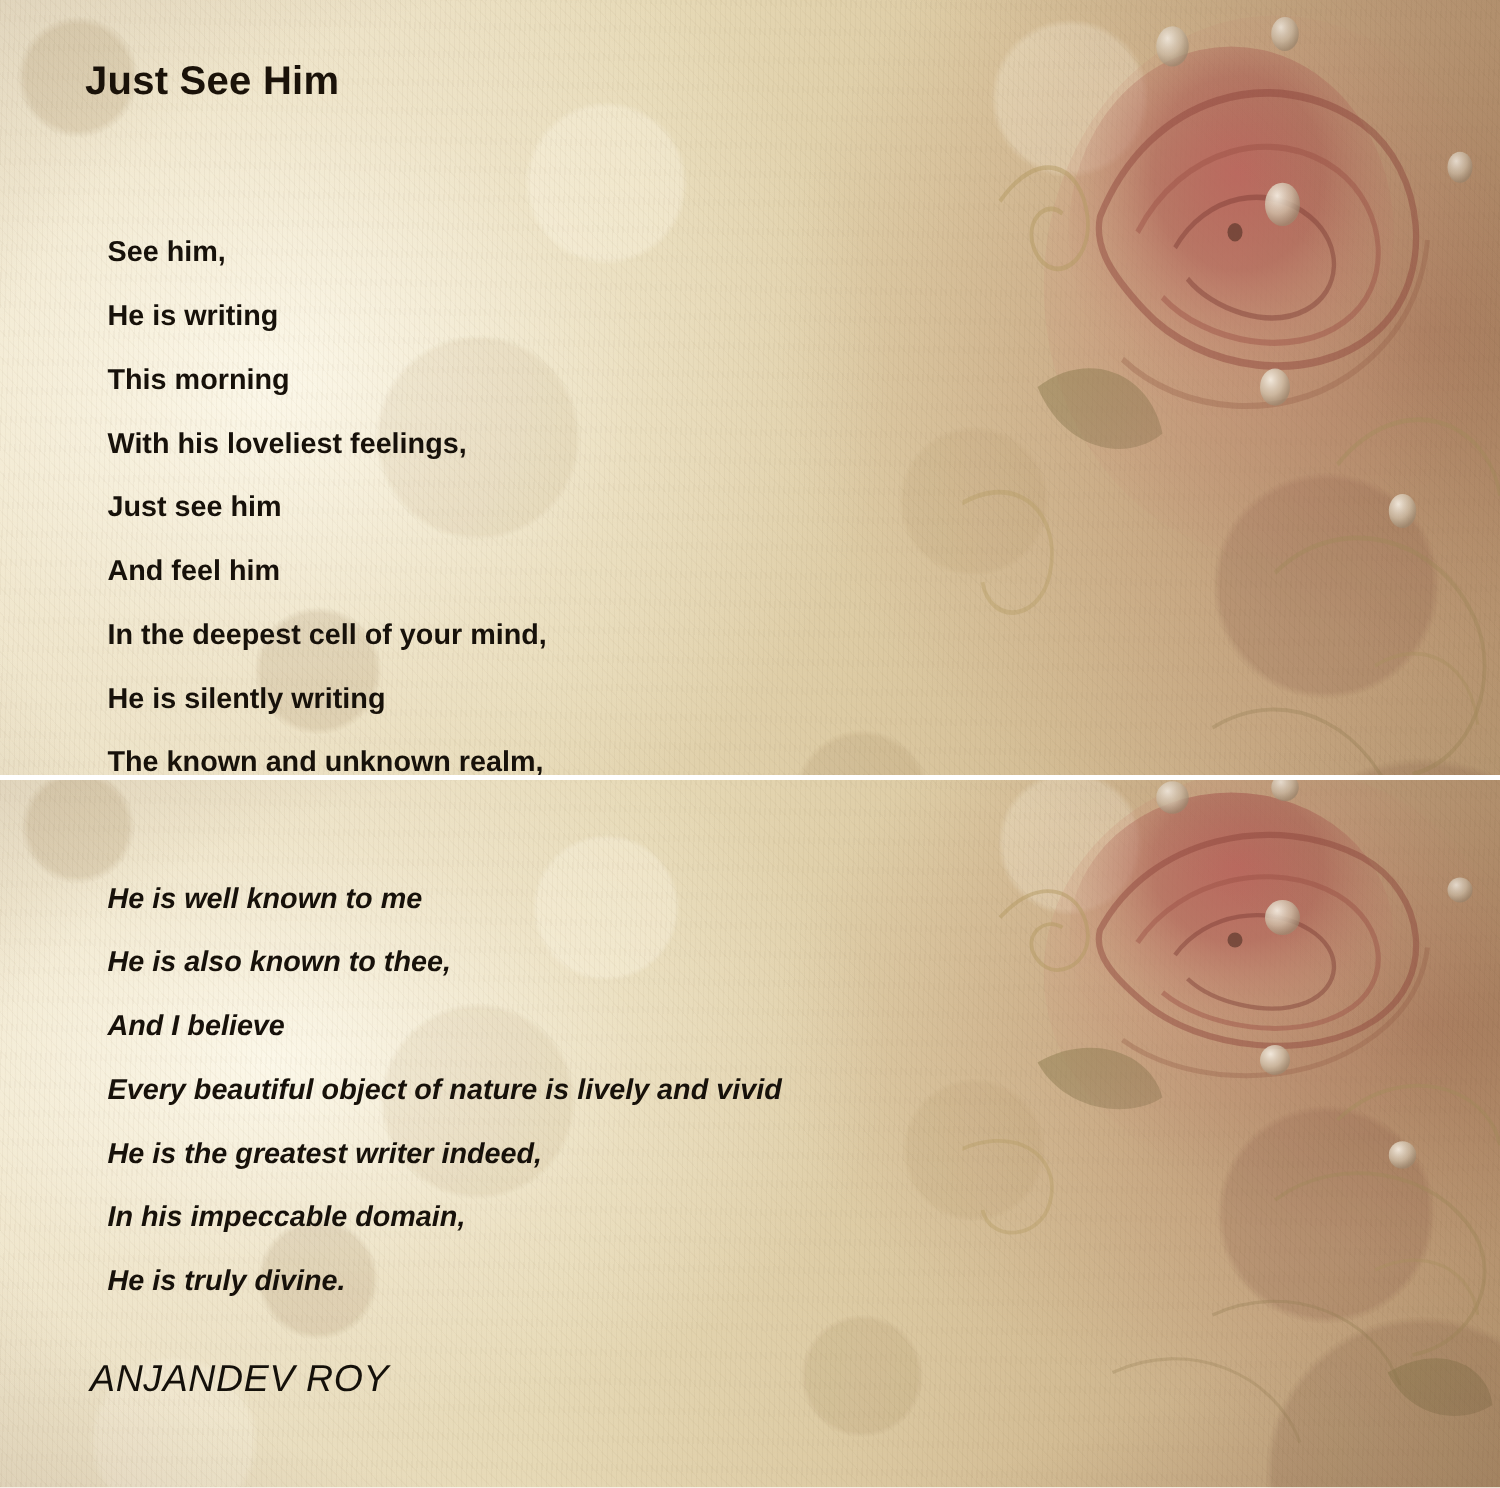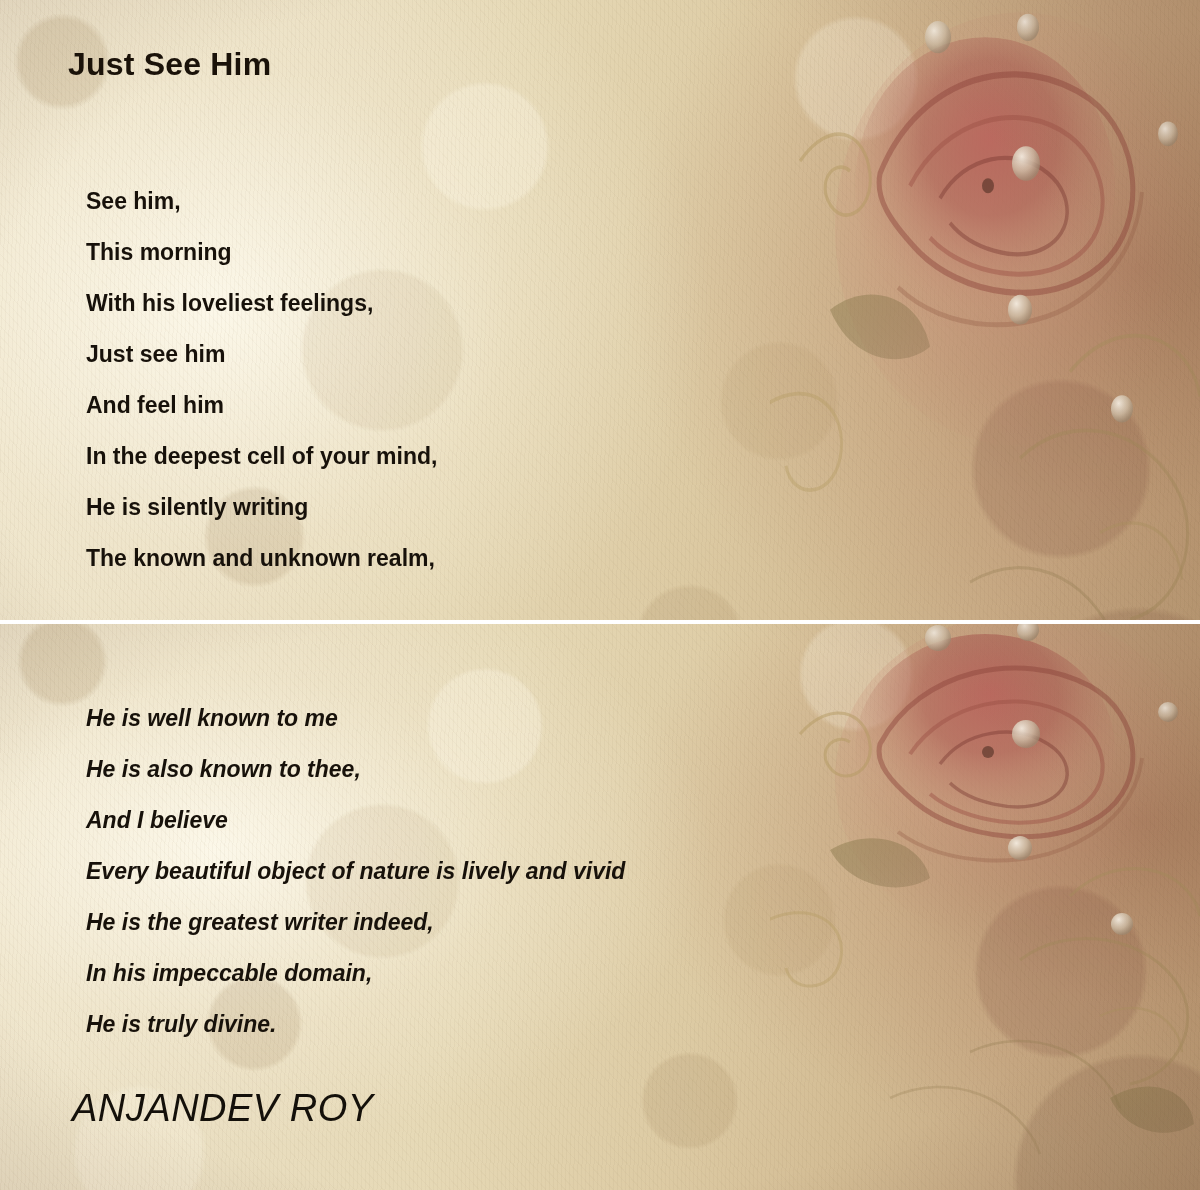--- a/index.html
+++ b/index.html
@@ -131,21 +131,21 @@
     font-weight: bold;
     color: #17110a;
     line-height: 51px;
     white-space: nowrap;
   }
 
   .author {
     position: absolute;
     left: 72px;
     top: 1087px;
-    font-size: 38px;
+    font-size: 30px;
     font-style: italic;
     font-weight: normal;
     color: #14100a;
     letter-spacing: 0.5px;
   }
 
   .gap-divider {
     position: absolute;
     left: 0;
     top: 620px;
@@ -215,20 +215,21 @@
         <circle cx="352" cy="330" r="11" fill="url(#pearlG)"></circle>
       </svg>
     </div>
 
     <div class="parchment-vignette"></div>
 
     <div class="content">
       <h1 class="poem-title">Just See Him</h1>
       <ul class="stanza" id="stanza-one">
         <li>See him,</li>
+        <li>He is writing</li>
         <li>This morning</li>
         <li>With his loveliest feelings,</li>
         <li>Just see him</li>
         <li>And feel him</li>
         <li>In the deepest cell of your mind,</li>
         <li>He is silently writing</li>
         <li>The known and unknown realm,</li>
       </ul>
     </div>
   </div>

